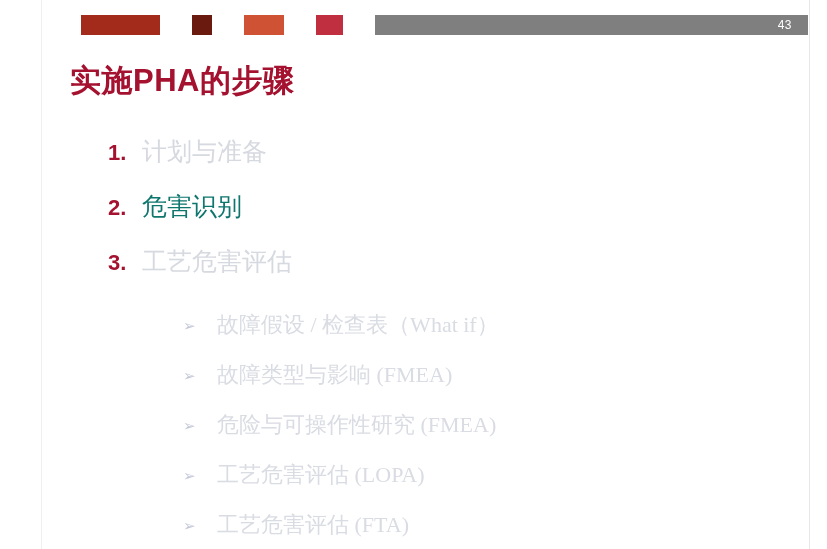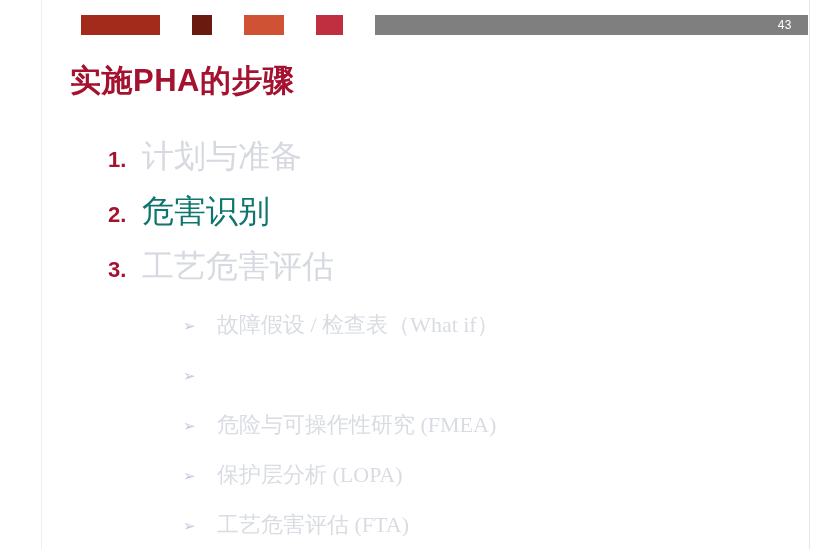--- a/index.html
+++ b/index.html
@@ -95,21 +95,21 @@
   }
   .step-num {
     color: #a41230;
     font-weight: bold;
     font-size: 22px;
     width: 34px;
     flex: 0 0 34px;
     font-family: "Liberation Sans", "DejaVu Sans", sans-serif;
   }
   .step-text {
-    font-size: 32px;
+    font-size: 25px;
     font-family: "Liberation Serif", "DejaVu Serif", serif;
     white-space: nowrap;
   }
   .step-text.dim   { color: #d6d9df; }
   .step-text.active{ color: #0f766e; font-weight: normal; }
 
   
   .subs {
     position: absolute;
     left: 183px;
@@ -178,30 +178,31 @@
 
   <div class="subs">
 
     <div class="sub-row">
       <span class="sub-bullet">➢</span>
       <span class="sub-text">故障假设 / 检查表（What if）</span>
     </div>
 
     <div class="sub-row">
       <span class="sub-bullet">➢</span>
+      <span class="sub-text">故障类型与影响 (FMEA)</span>
     </div>
 
     <div class="sub-row">
       <span class="sub-bullet">➢</span>
       <span class="sub-text">危险与可操作性研究 (FMEA)</span>
     </div>
 
     <div class="sub-row">
       <span class="sub-bullet">➢</span>
-      <span class="sub-text">保护层分析 (LOPA)</span>
+      <span class="sub-text">工艺危害评估 (LOPA)</span>
     </div>
 
     <div class="sub-row">
       <span class="sub-bullet">➢</span>
       <span class="sub-text">工艺危害评估 (FTA)</span>
     </div>
 
   </div>
 
 </div>

